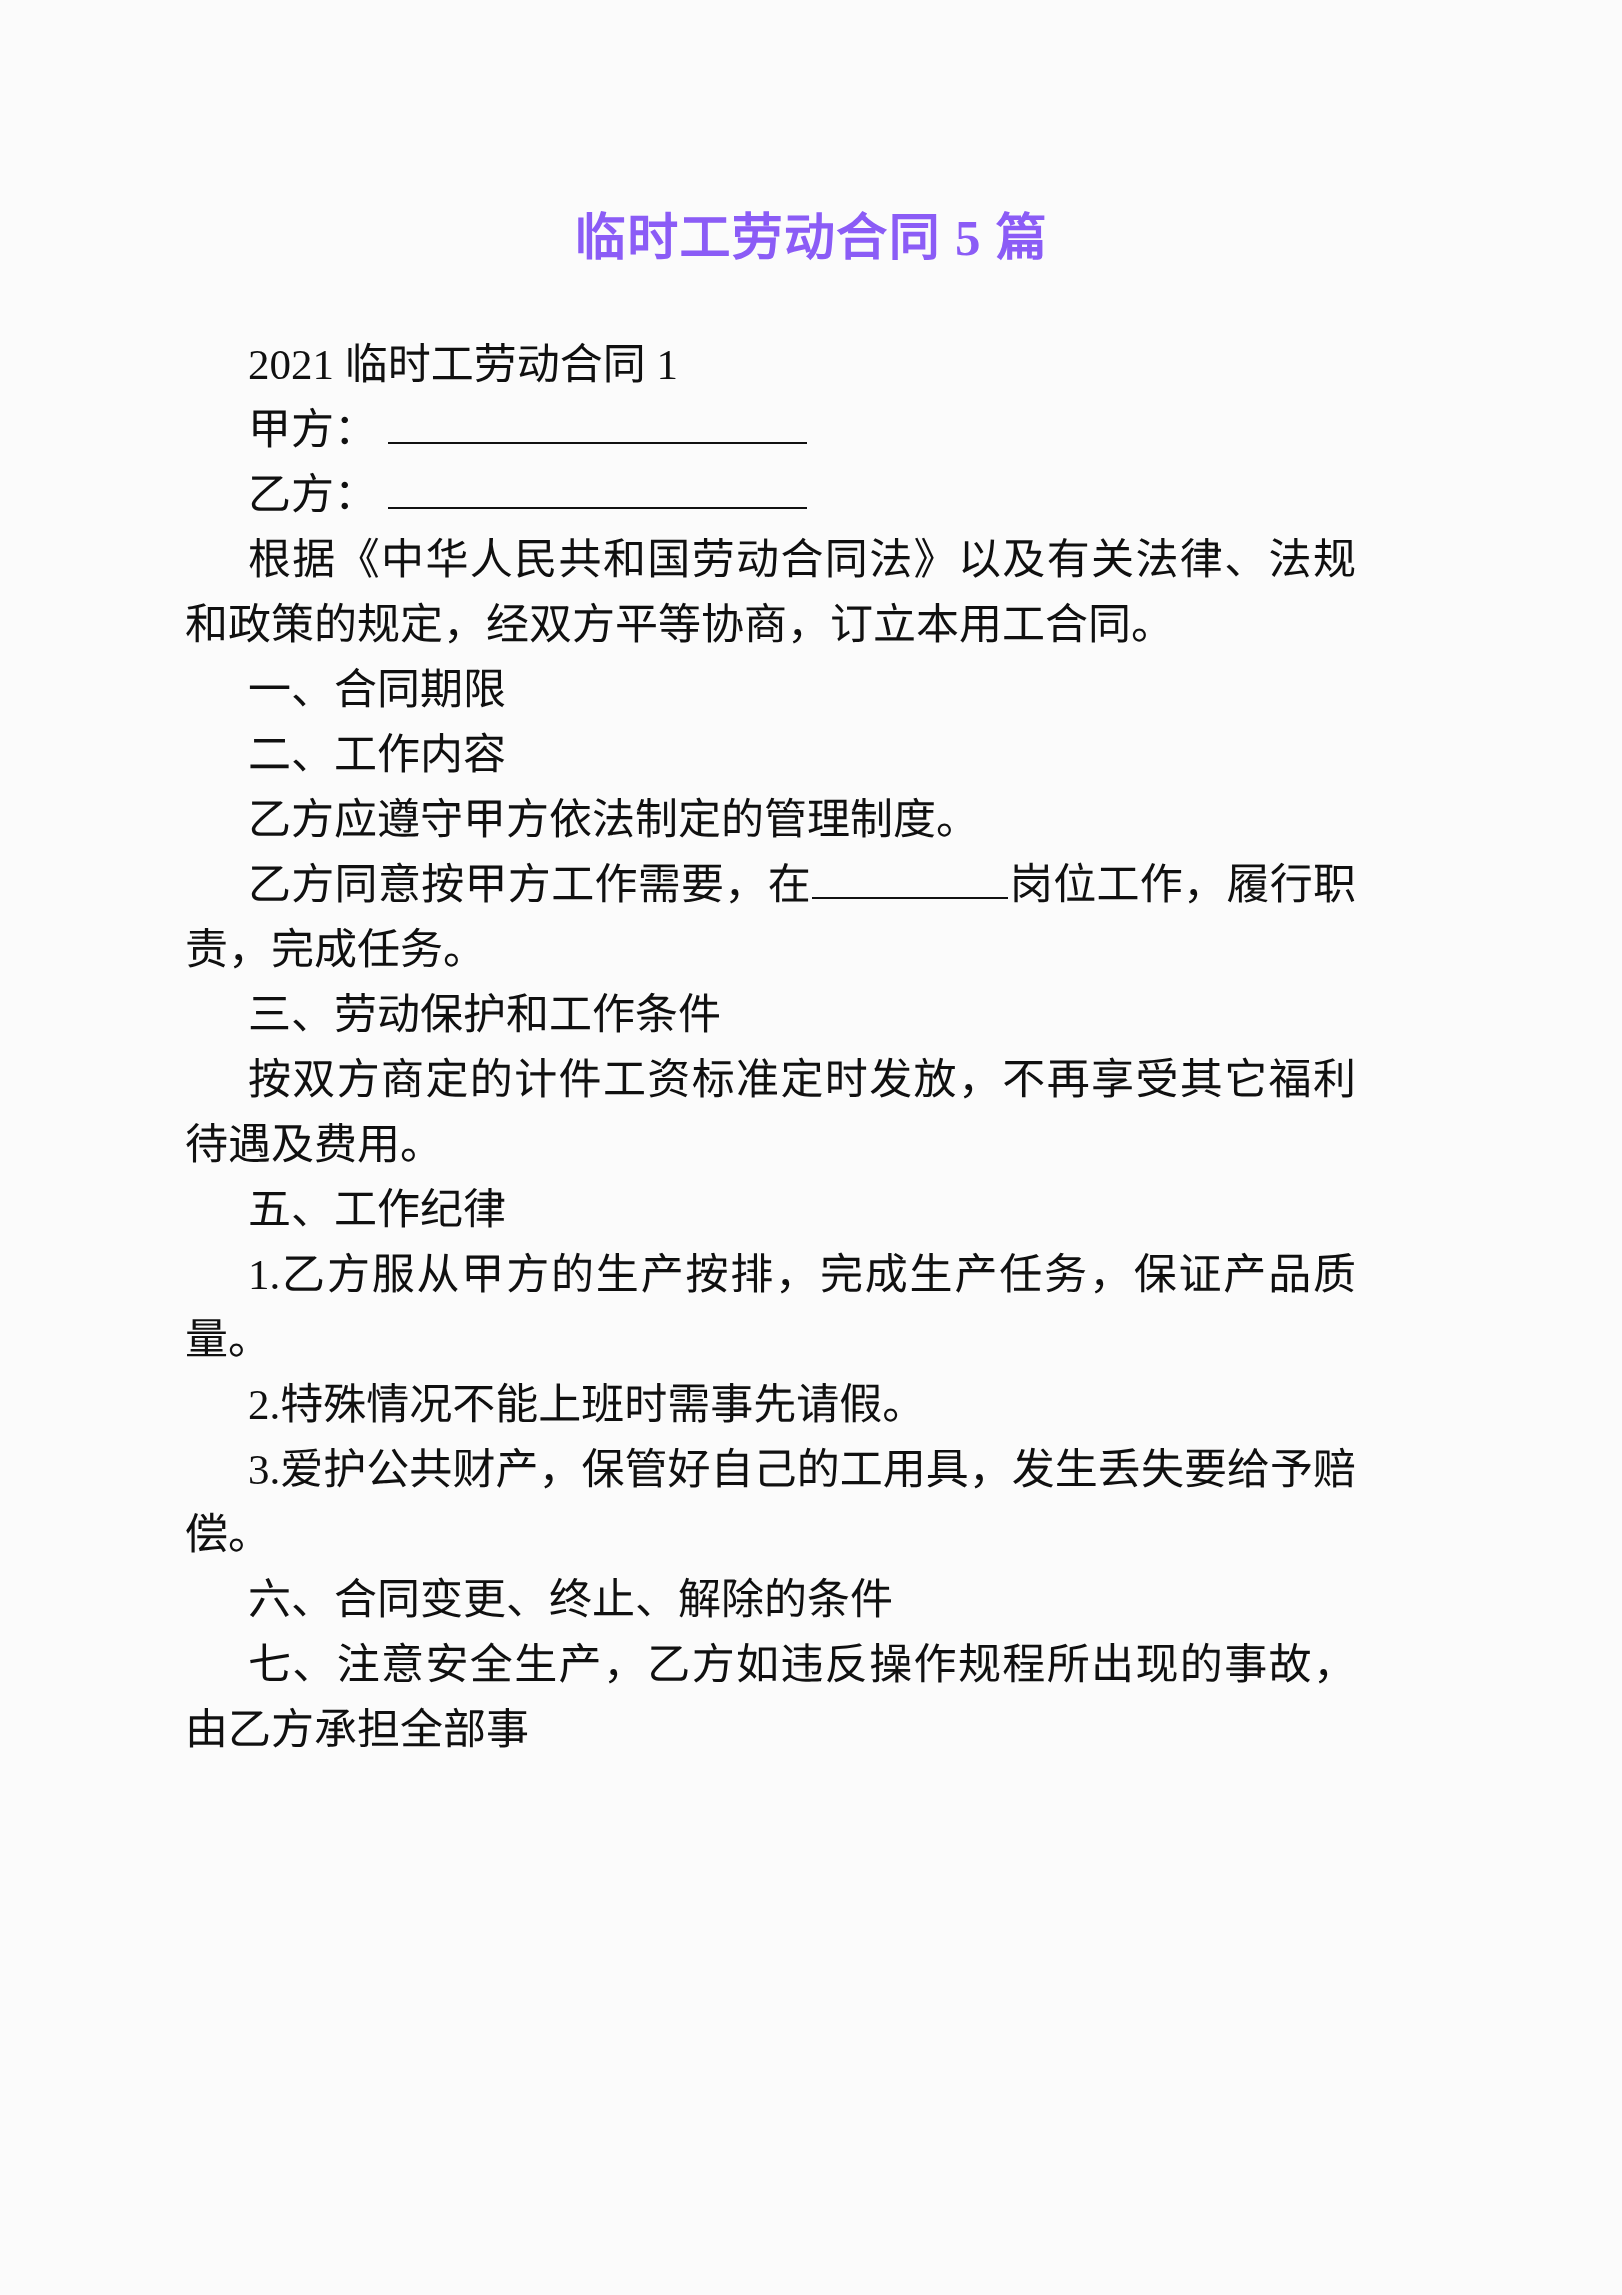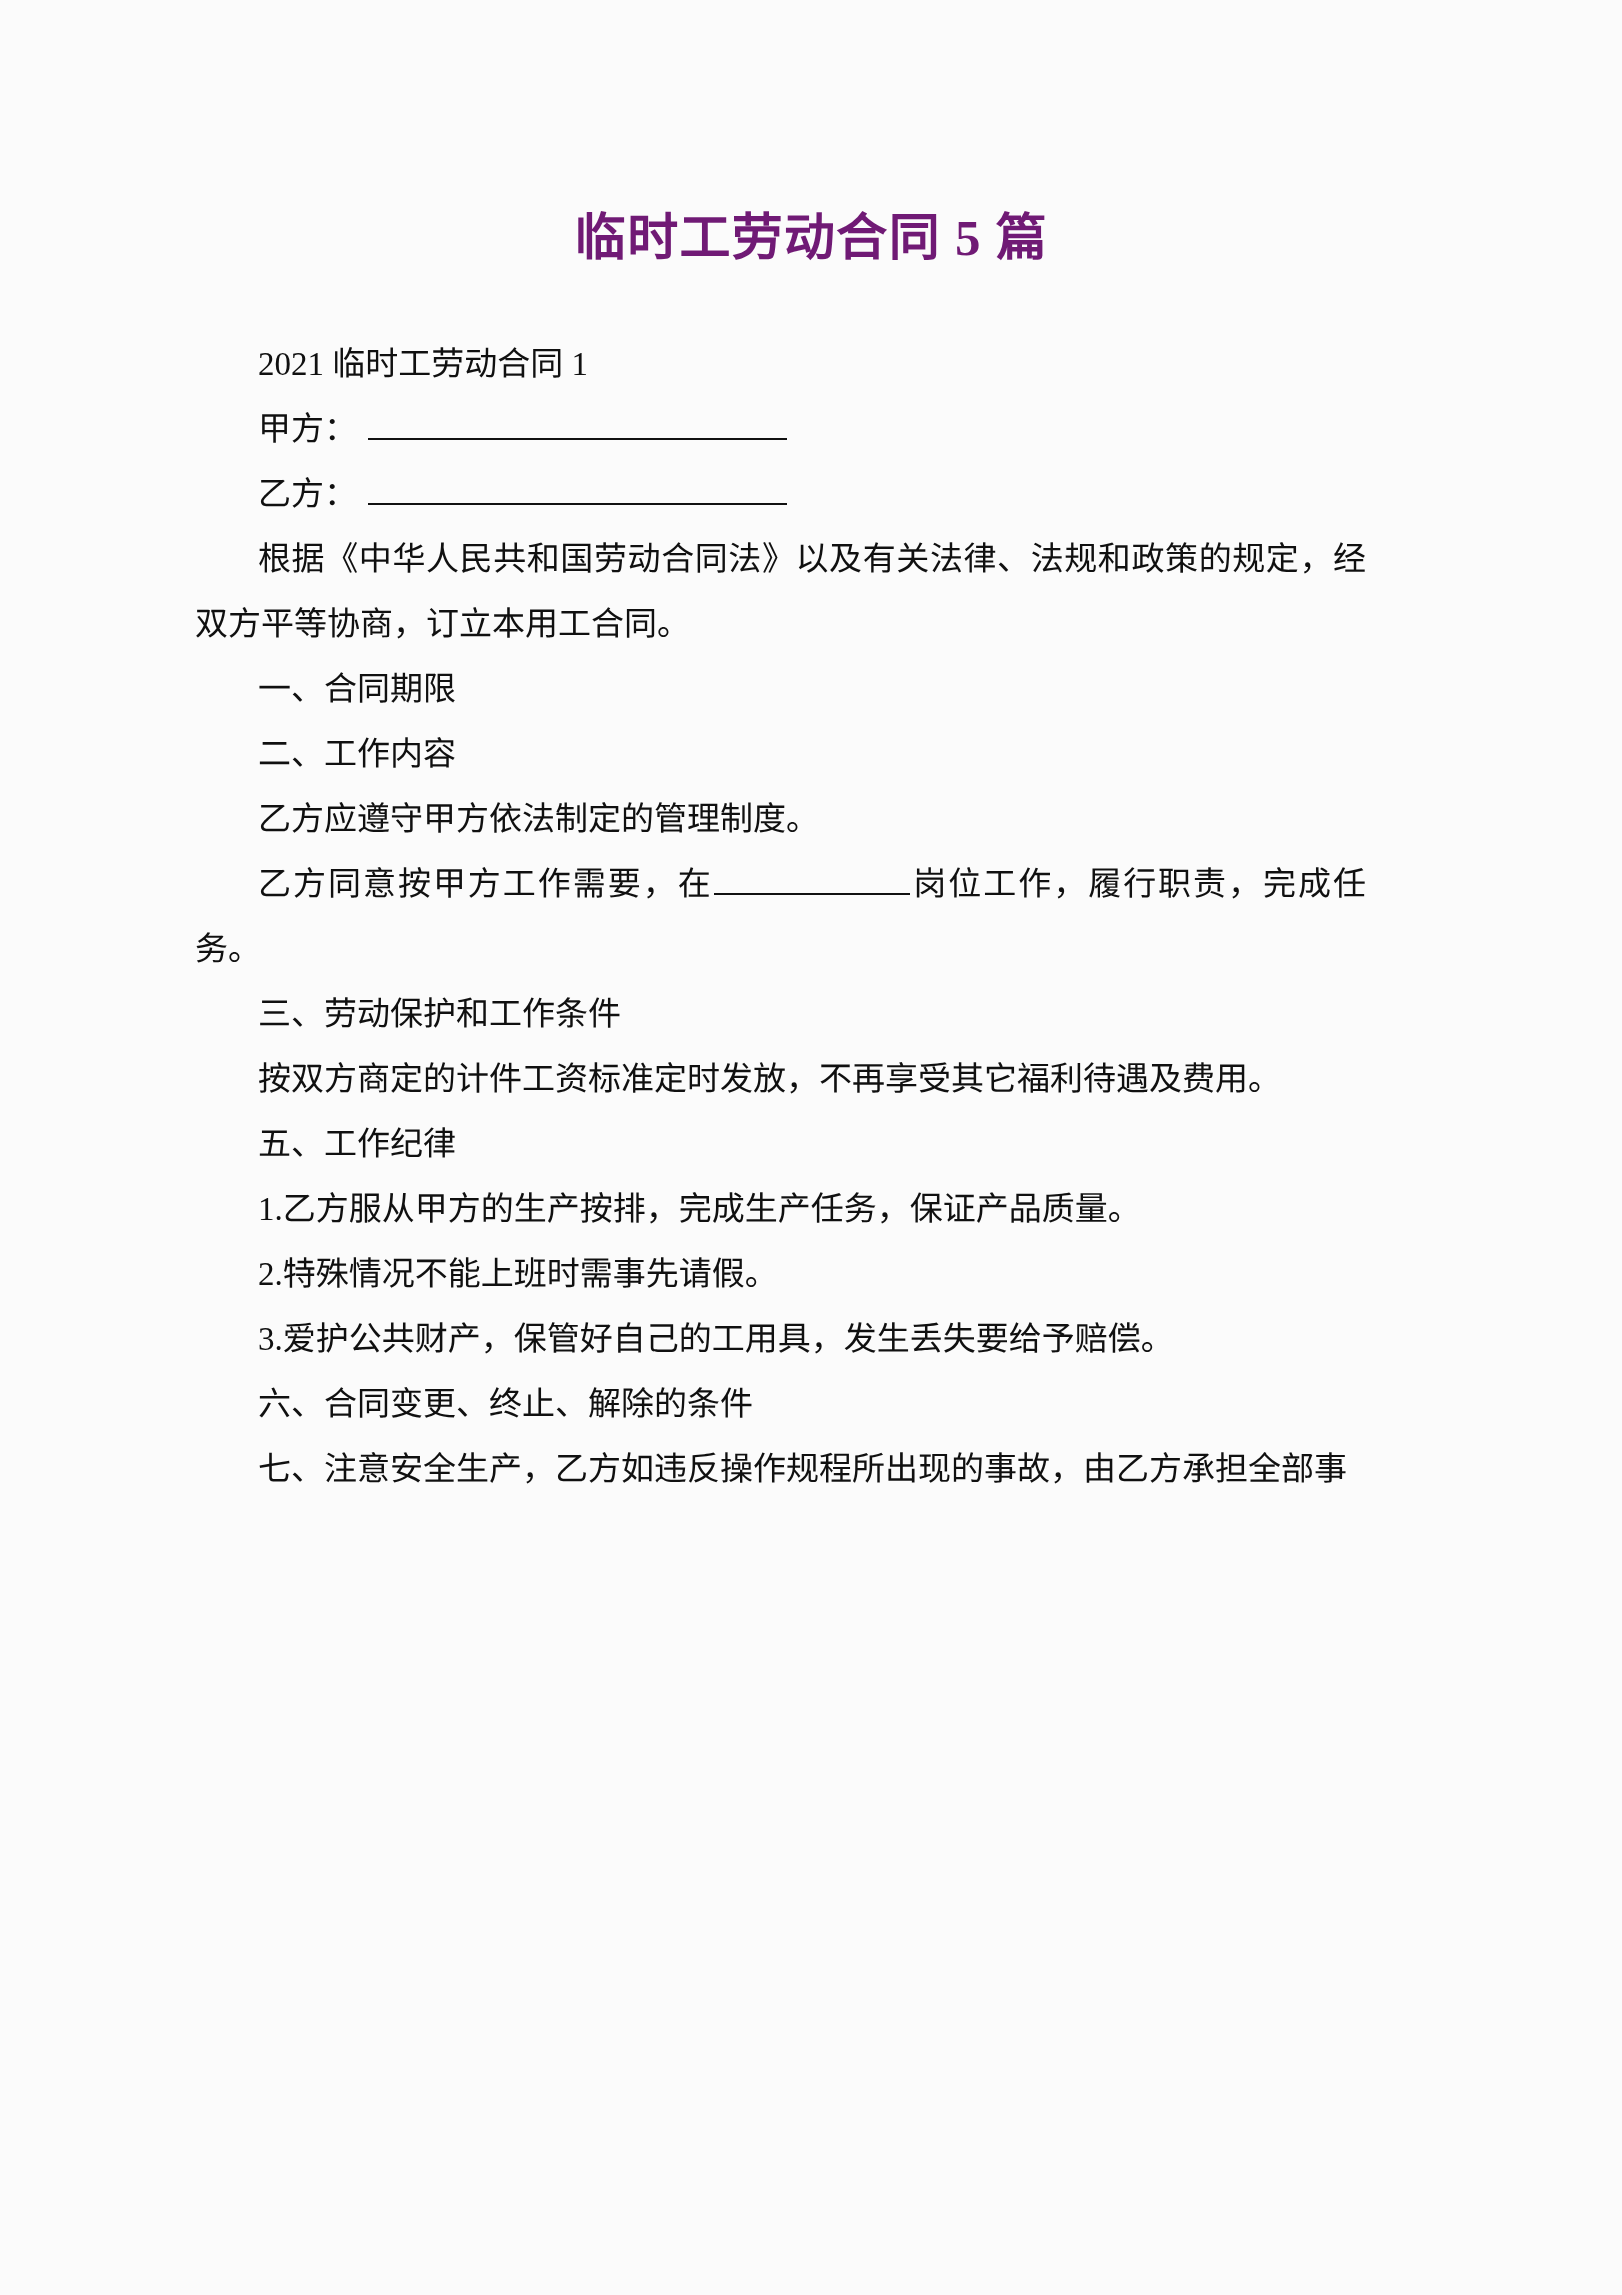--- a/index.html
+++ b/index.html
@@ -23,31 +23,31 @@
   .doc-title {
     position: absolute;
     left: 0;
     right: 0;
     top: 175px;
     text-align: center;
     font-size: 51px;
     line-height: 1.15;
     font-weight: 700;
     letter-spacing: 1.3px;
-    color: #701a75;
+    color: #8b5cf6;
     white-space: nowrap;
   }
 
   
   .body-block {
     position: absolute;
-    left: 195px;
+    left: 185px;
     top: 332px;
     width: 1171px;
-    font-size: 33px;
+    font-size: 43px;
     line-height: 65px;
     text-align: justify;
     text-justify: inter-ideograph;
     color: #101010;
   }
 
   .para {
     margin: 0;
     padding: 0;
     text-indent: 63px;

